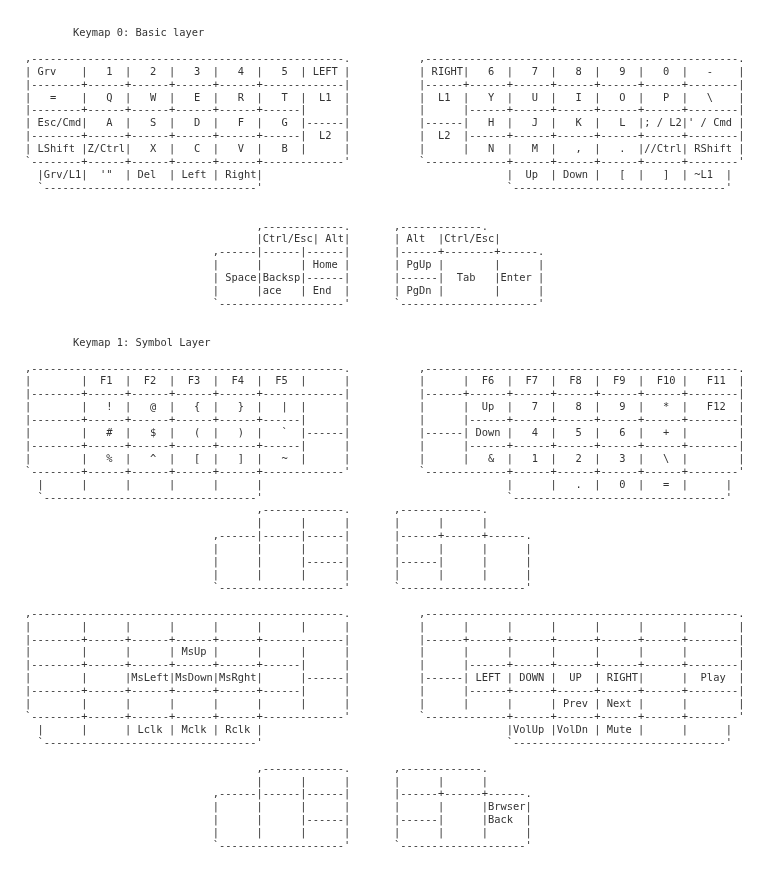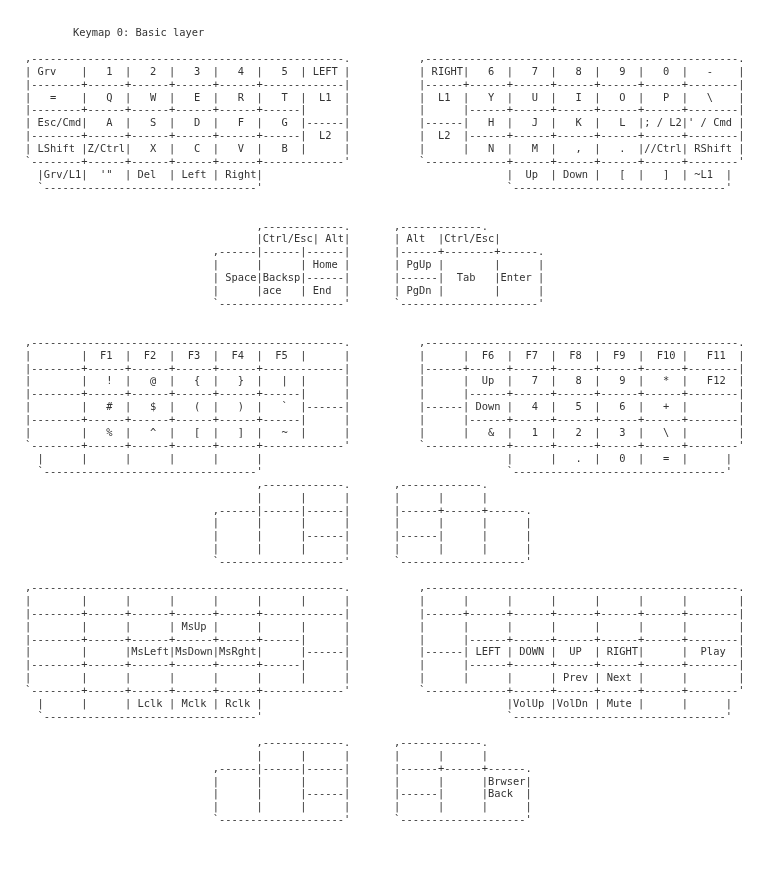--- a/index.html
+++ b/index.html
@@ -49,20 +49,21 @@
                                      ,-------------.       ,-------------.
                                      |Ctrl/Esc| Alt|       | Alt  |Ctrl/Esc|
                               ,------|------|------|       |------+--------+------.
                               |      |      | Home |       | PgUp |        |      |
                               | Space|Backsp|------|       |------|  Tab   |Enter |
                               |      |ace   | End  |       | PgDn |        |      |
                               `--------------------'       `----------------------'</pre>
   </section>
 
   <section class="keymap-section section-1">
+    <pre class="keymap-title">Keymap 1: Symbol Layer</pre>
     <pre class="keymap-art">,--------------------------------------------------.           ,--------------------------------------------------.
 |        |  F1  |  F2  |  F3  |  F4  |  F5  |      |           |      |  F6  |  F7  |  F8  |  F9  |  F10 |   F11  |
 |--------+------+------+------+------+-------------|           |------+------+------+------+------+------+--------|
 |        |   !  |   @  |   {  |   }  |   |  |      |           |      |  Up  |   7  |   8  |   9  |   *  |   F12  |
 |--------+------+------+------+------+------|      |           |      |------+------+------+------+------+--------|
 |        |   #  |   $  |   (  |   )  |   `  |------|           |------| Down |   4  |   5  |   6  |   +  |        |
 |--------+------+------+------+------+------|      |           |      |------+------+------+------+------+--------|
 |        |   %  |   ^  |   [  |   ]  |   ~  |      |           |      |   &amp;  |   1  |   2  |   3  |   \  |        |
 `--------+------+------+------+------+-------------'           `-------------+------+------+------+------+--------'
   |      |      |      |      |      |                                       |      |   .  |   0  |   =  |      |

